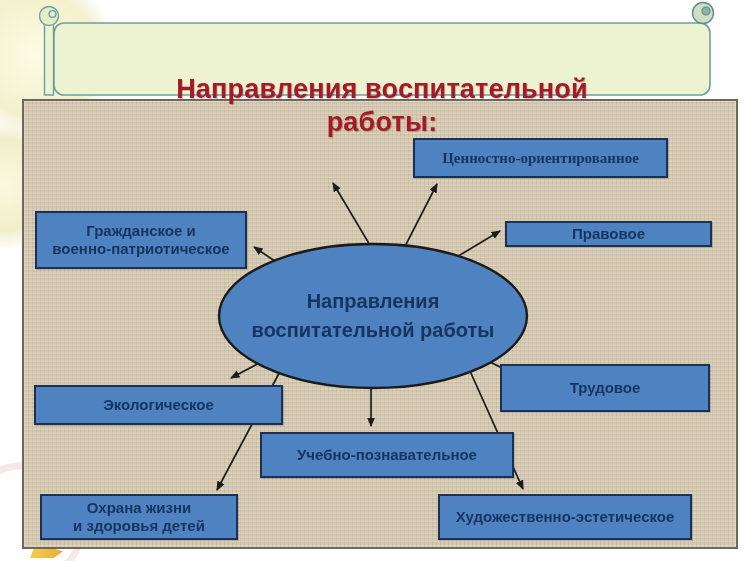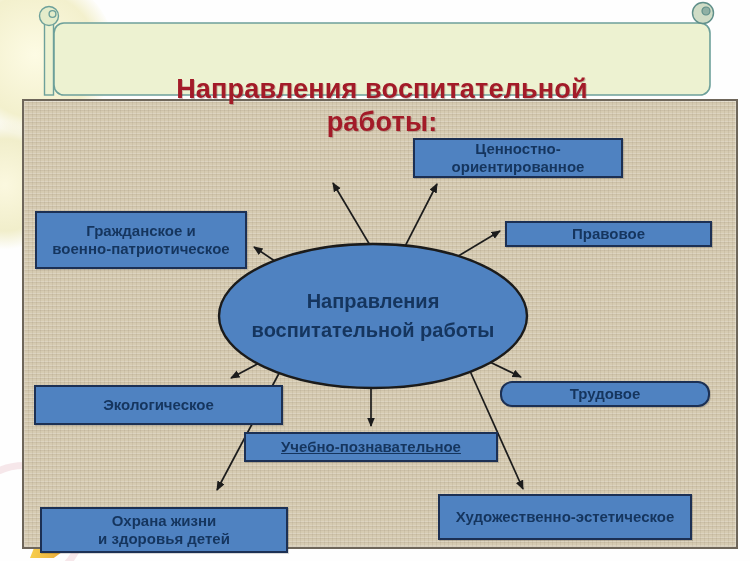--- a/index.html
+++ b/index.html
@@ -56,27 +56,27 @@
     position:absolute;box-sizing:border-box;
     background:var(--box-fill,#4f82c1);
     border:2px solid var(--box-border,#1c3054);
     color:var(--box-text,#15355e);
     font-weight:bold;font-size:15px;line-height:18px;
     display:flex;align-items:center;justify-content:center;text-align:center;
     white-space:pre-line;padding:2px 4px;
     box-shadow:1px 1px 0 rgba(0,0,0,.15);
   }
   .n-sport {left:115px;top:135px;width:253px;height:43px;}
-  .n-values{left:413px;top:138px;width:210px;height:40px;}
+  .n-values{left:413px;top:138px;width:255px;height:40px;font-family:Liberation Serif, serif;}
   .n-civil {left:35px; top:211px;width:212px;height:58px;}
   .n-legal {left:505px;top:221px;width:207px;height:26px;}
   .n-eco   {left:34px; top:385px;width:249px;height:40px;}
-  .n-labor {left:500px;top:381px;width:210px;height:26px;border-radius:12px;}
-  .n-study {left:244px;top:432px;width:254px;height:30px;text-decoration:underline;}
-  .n-health{left:40px; top:494px;width:248px;height:46px;margin-top:13px;}
+  .n-labor {left:500px;top:364px;width:210px;height:48px;}
+  .n-study {left:260px;top:432px;width:254px;height:46px;}
+  .n-health{left:40px; top:494px;width:198px;height:46px;}
   .n-art   {left:438px;top:494px;width:254px;height:46px;}
 
   .center-label{
     position:absolute;left:223px;top:284px;width:300px;height:64px;
     display:flex;align-items:center;justify-content:center;text-align:center;
     color:var(--box-text,#15355e);font-size:20px;line-height:29px;font-weight:bold;
     white-space:pre-line;
   }
 </style>
 </head>

